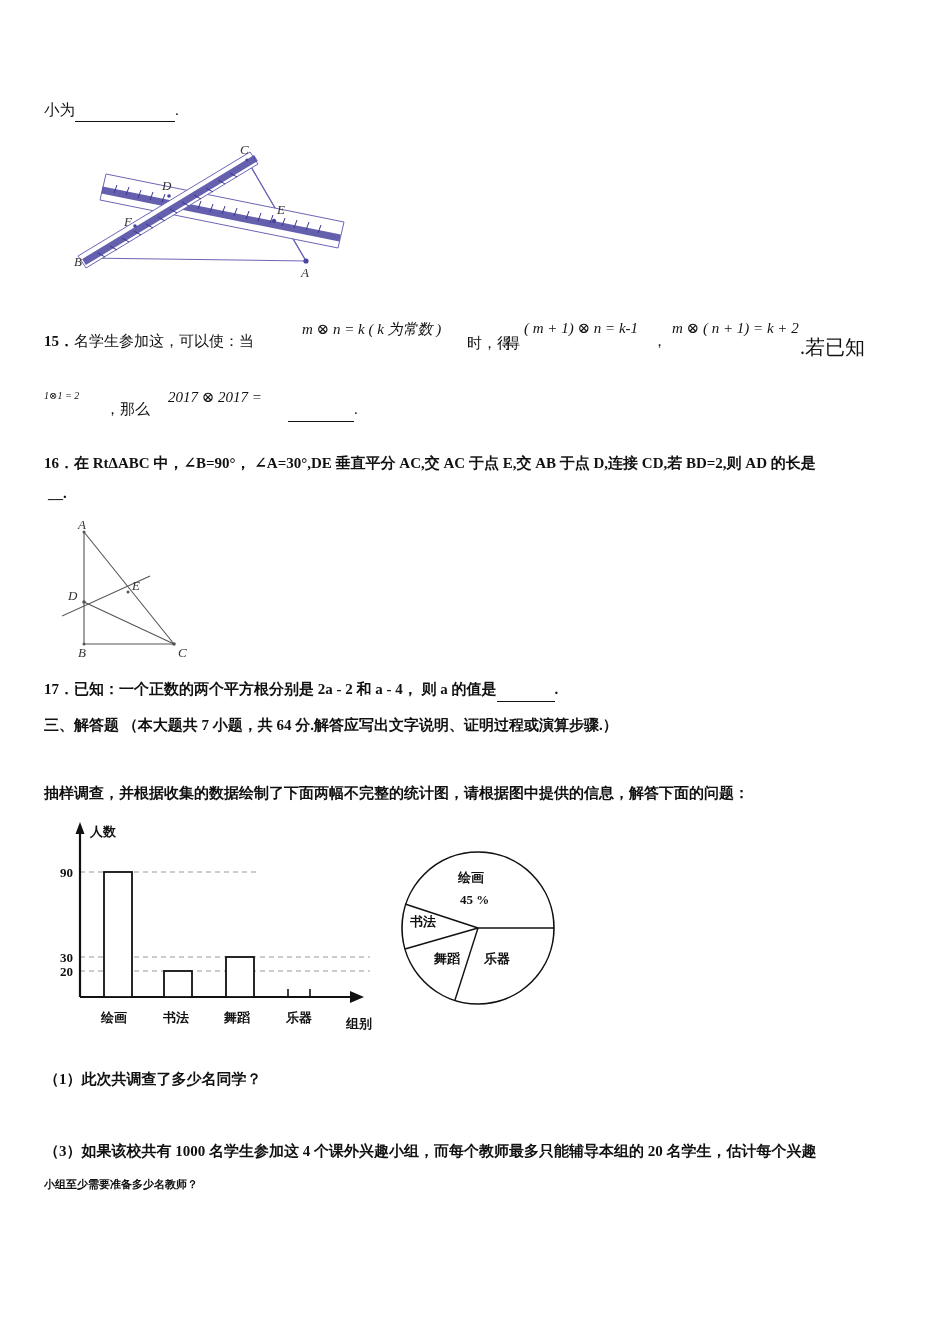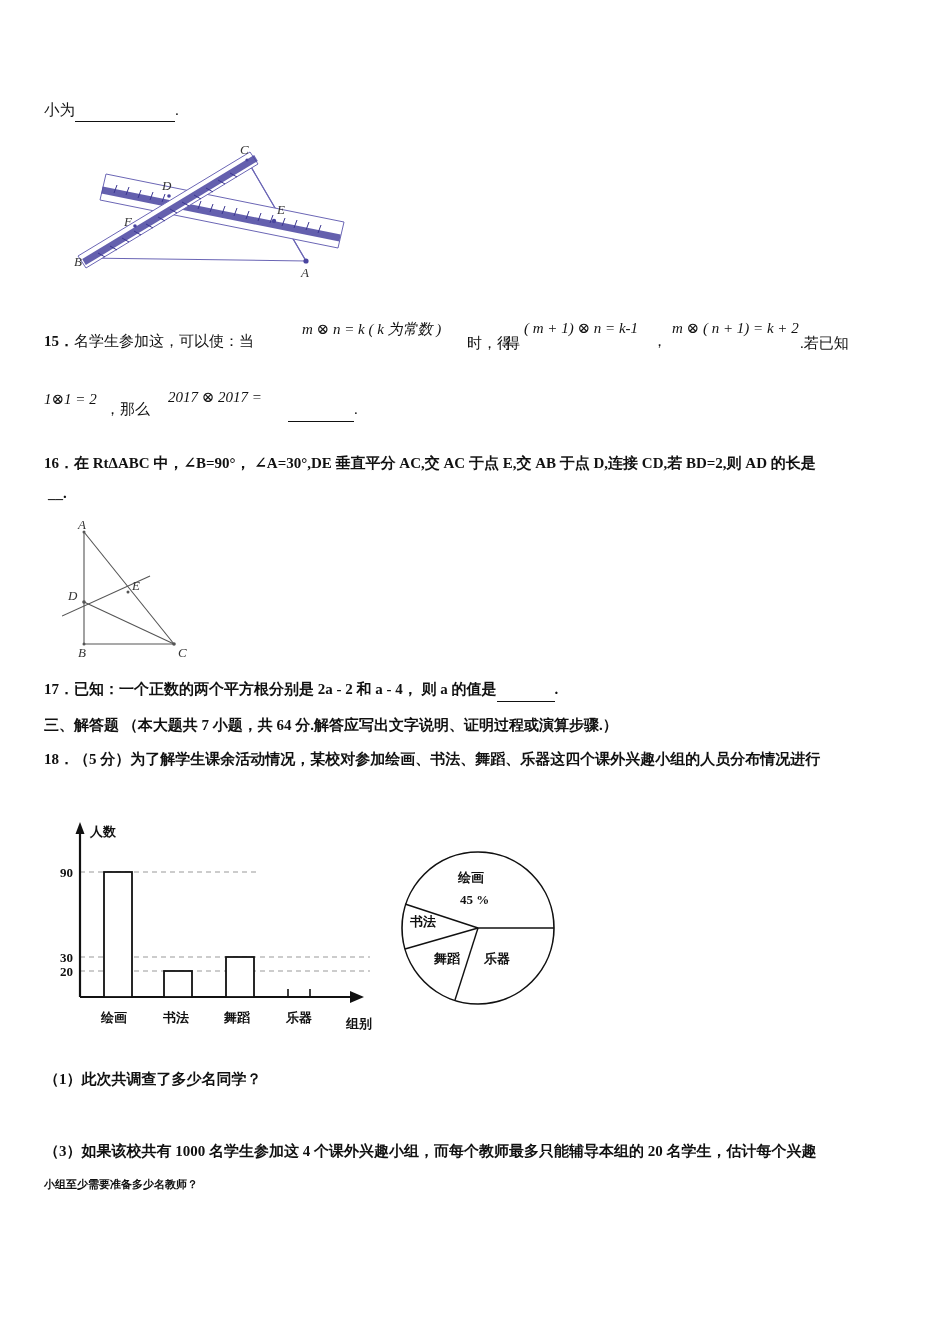--- a/index.html
+++ b/index.html
@@ -113,23 +113,23 @@
 
   <div class="txt" style="left:44px;top:330px;font-size:15px;">
     <span class="bold">15．</span><span>名学生参加这，可以使：当</span>
   </div>
   <div class="txt mathi" style="left:302px;top:318px;font-size:15px;">m ⊗ n = k ( k 为常数 )</div>
   <div class="txt" style="left:467px;top:332px;font-size:15px;">时，得</div>
   <div class="txt" style="left:505px;top:332px;font-size:15px;">得</div>
   <div class="txt mathi" style="left:524px;top:317px;font-size:15px;">( m + 1) ⊗ n = k-1</div>
   <div class="txt" style="left:652px;top:330px;font-size:15px;">，</div>
   <div class="txt mathi" style="left:672px;top:317px;font-size:15px;">m ⊗ ( n + 1) = k + 2</div>
-  <div class="txt" style="left:800px;top:332px;font-size:15px;">.若已知</div>
-
-  <div class="txt mathi" style="left:44px;top:388px;font-size:15px;font-style:italic;">1⊗1 = 2</div>
+  <div class="txt" style="left:800px;top:332px;font-size:20px;">.若已知</div>
+
+  <div class="txt mathi" style="left:44px;top:388px;font-size:10px;font-style:italic;">1⊗1 = 2</div>
   <div class="txt" style="left:105px;top:398px;font-size:15px;">，那么</div>
   <div class="txt mathi" style="left:168px;top:386px;font-size:15px;">2017 ⊗ 2017 =</div>
   <div class="txt" style="left:288px;top:398px;font-size:15px;">
     <span class="fill" style="width:66px;">&nbsp;</span><span>.</span>
   </div>
 
   <div class="txt" style="left:44px;top:452px;font-size:15px;">
     <span class="bold">16．</span><span class="bold">在 RtΔABC 中，∠B=90°， ∠A=30°,DE 垂直平分 AC,交 AC 于点 E,交 AB 于点 D,连接 CD,若 BD=2,则 AD 的长是</span>
   </div>
   <div class="txt bold" style="left:48px;top:482px;font-size:15px;">__.</div>
@@ -155,23 +155,21 @@
     <text class="figlabel" x="6" y="82">D</text>
     <text class="figlabel" x="70" y="72">E</text>
   </svg>
 
   <div class="txt" style="left:44px;top:678px;font-size:15px;">
     <span class="bold">17．</span><span class="bold">已知：一个正数的两个平方根分别是 2a - 2 和 a - 4， 则 a 的值是</span><span class="fill" style="width:58px;">&nbsp;</span><span class="bold">.</span>
   </div>
 
   <div class="txt bold" style="left:44px;top:714px;font-size:15px;">三、解答题 （本大题共 7 小题，共 64 分.解答应写出文字说明、证明过程或演算步骤.）</div>
 
-  <div class="txt" style="left:44px;top:748px;font-size:15px;">
-    <span class="bold">18．</span><span class="bold">（5 分）</span><span class="bold">为了解学生课余活动情况，某校对参加绘画、书法、舞蹈、乐器这四个课外兴趣小组的人员分布情况进行</span>
-  </div>
+  <div class="txt bold" style="left:44px;top:782px;font-size:15px;">抽样调查，并根据收集的数据绘制了下面两幅不完整的统计图，请根据图中提供的信息，解答下面的问题：</div>
 
   <svg id="fig-bar" viewBox="0 0 335 230">
 
     <g stroke="#999" stroke-width="1" stroke-dasharray="5,4">
       <line x1="22" y1="56" x2="200" y2="56"></line>
       <line x1="22" y1="141" x2="312" y2="141"></line>
       <line x1="22" y1="155" x2="312" y2="155"></line>
       <line x1="22" y1="181" x2="200" y2="181"></line>
     </g>
 

